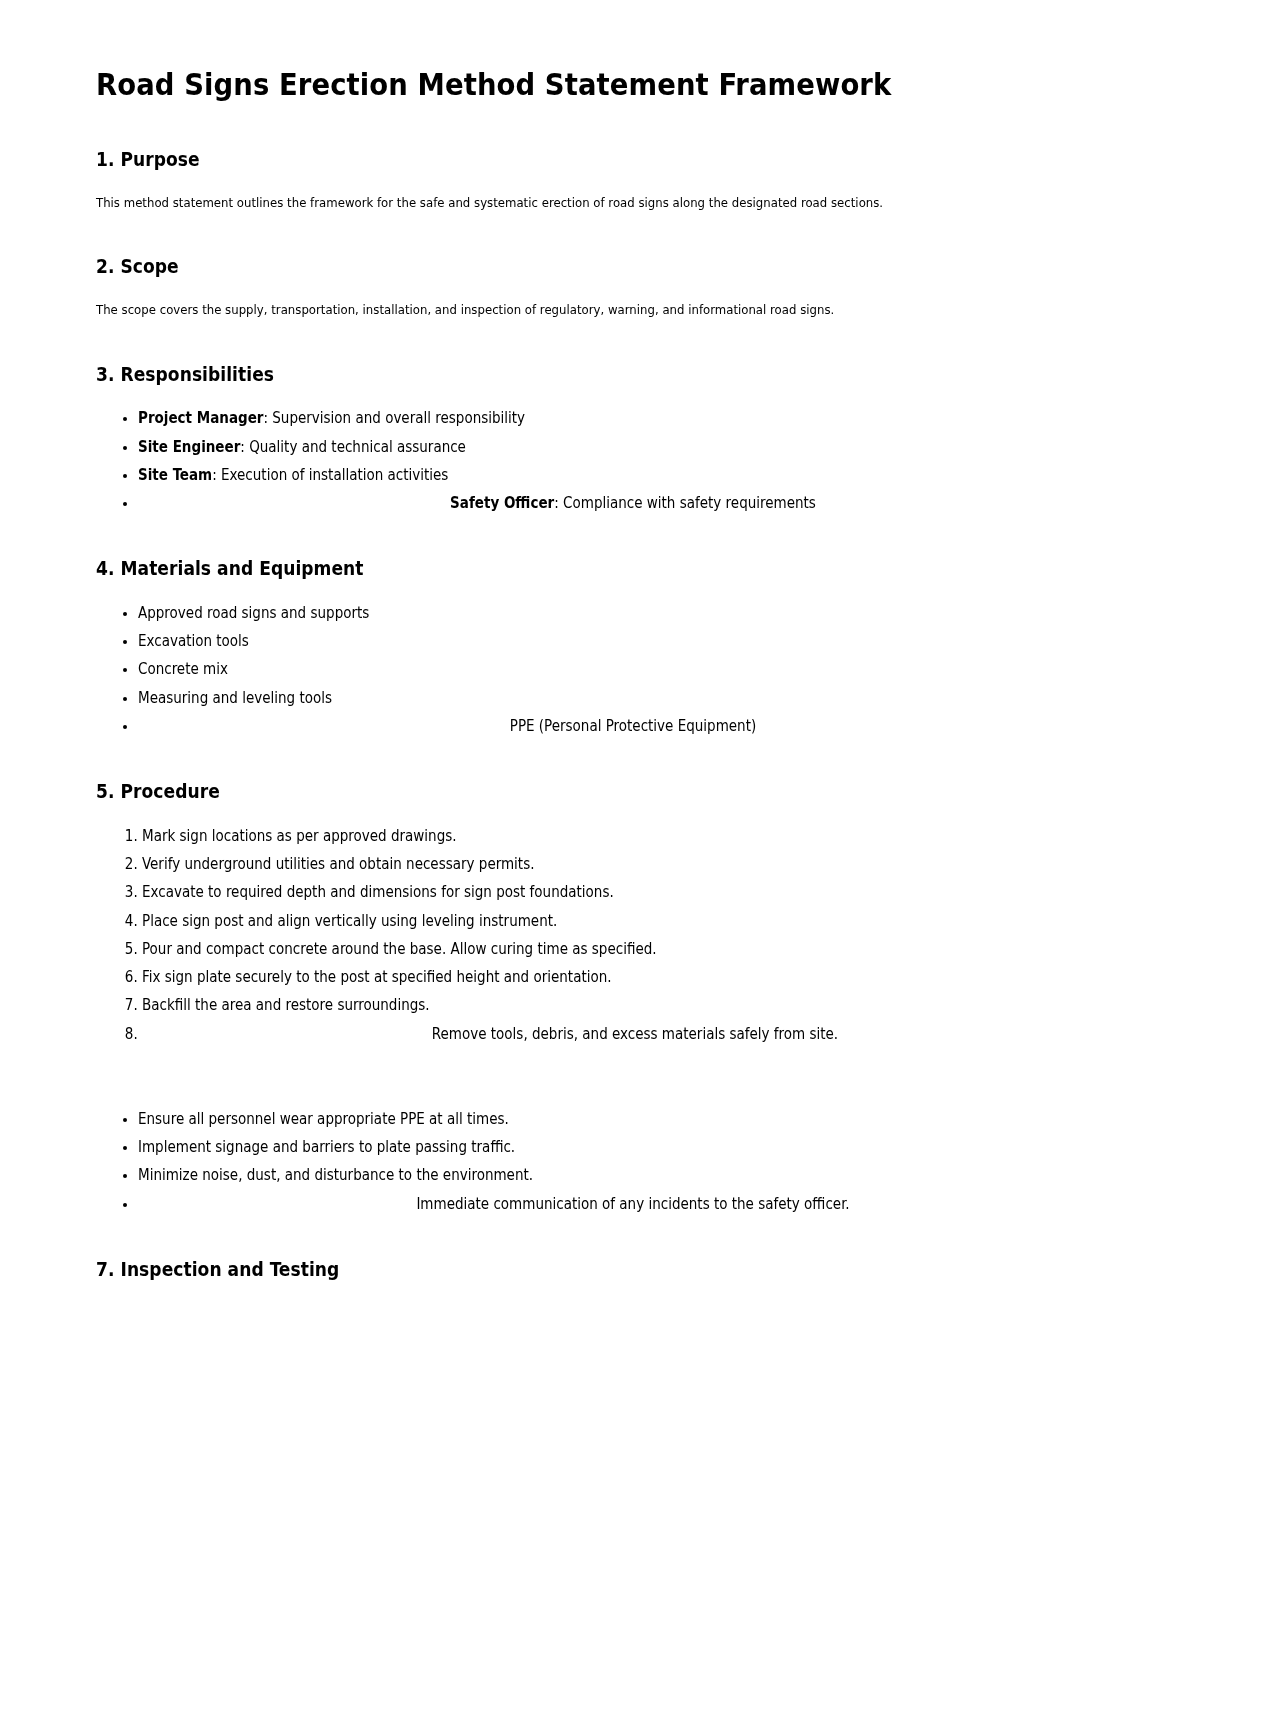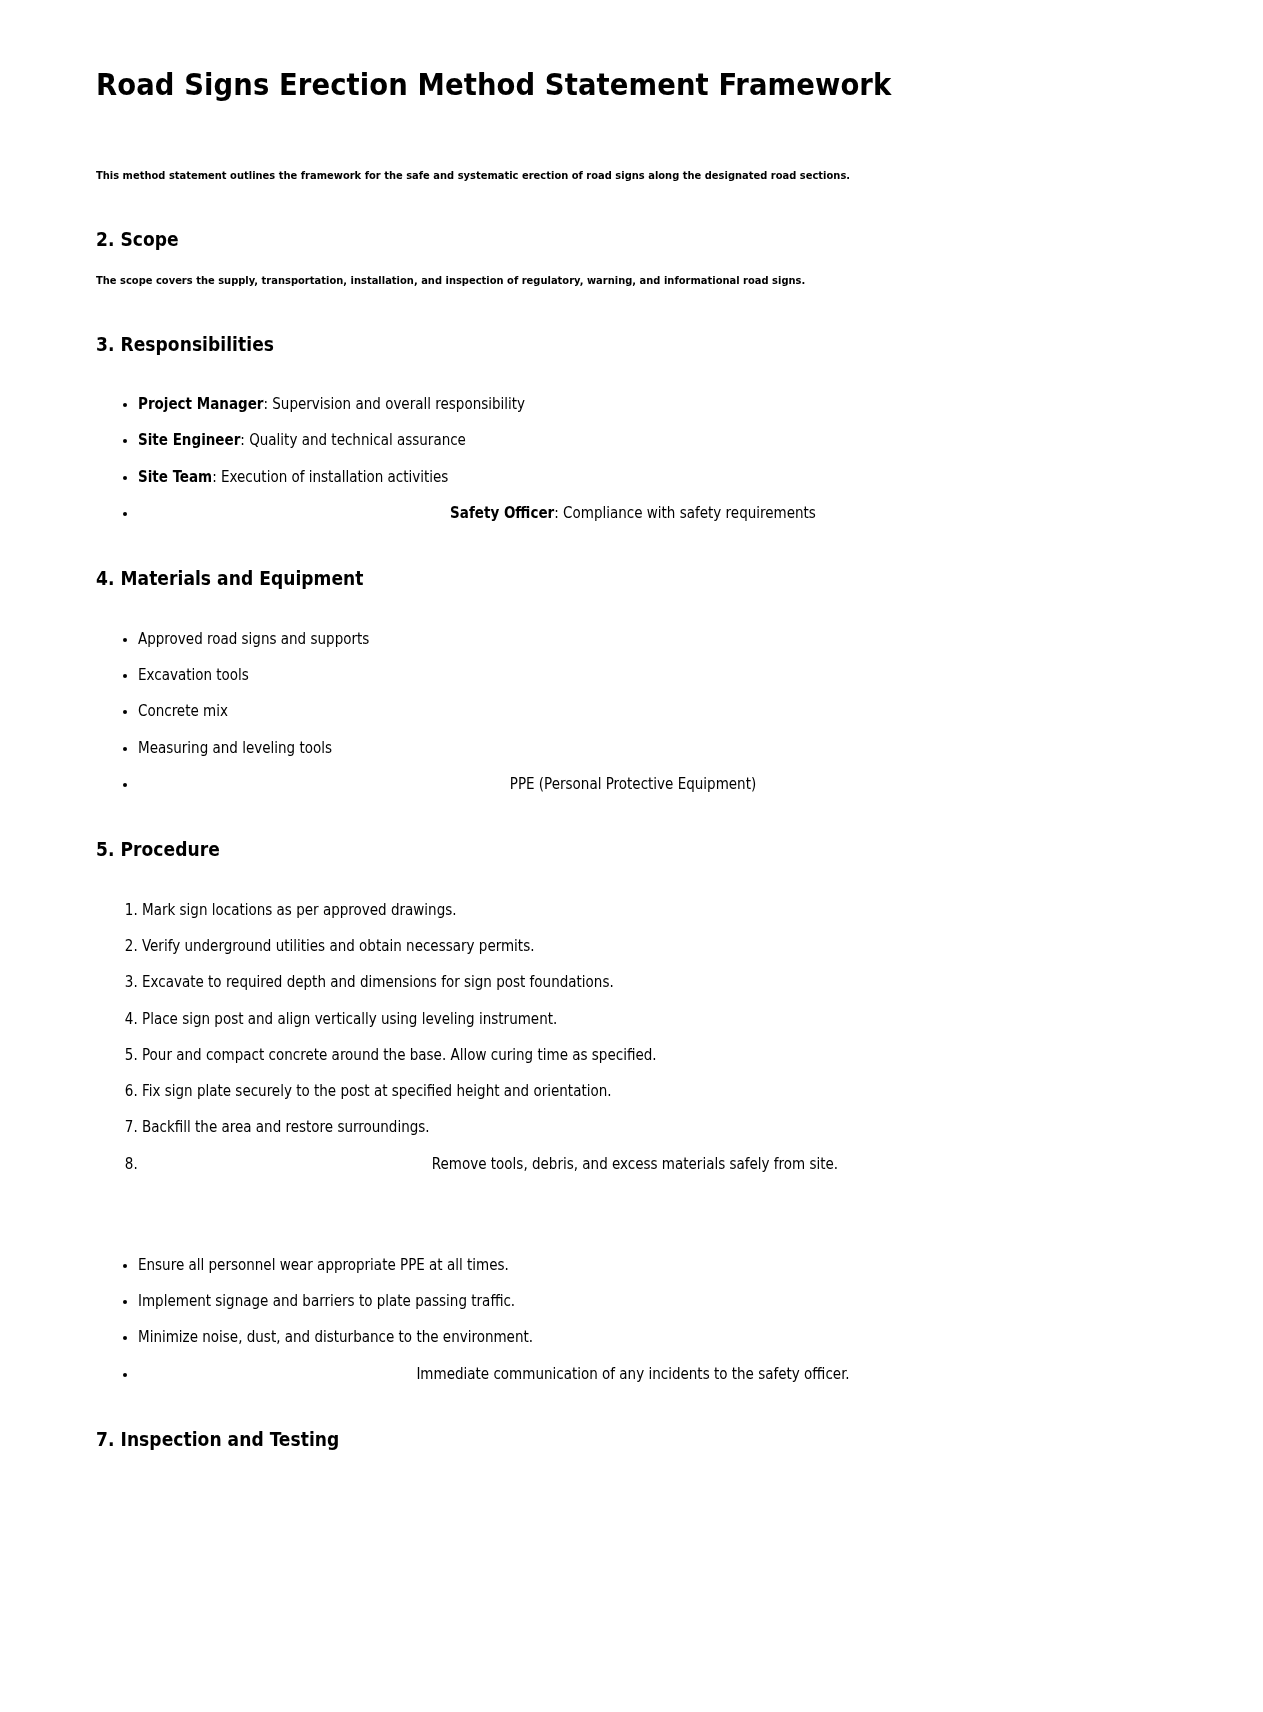--- a/index.html
+++ b/index.html
@@ -40,54 +40,54 @@
     margin: 0;
     padding: 0;
     line-height: 1.3;
     letter-spacing: 0.05px;
   }
   .sp-title-gap { height: 43px; }
   .sp-head-gap  { height: 22px; }
   .sp-sec-gap   { height: 43px; }
 
   p.body-text {
-    font-size: 11px;
+    font-size: 13px;
     line-height: 1.35;
     margin: 0;
     padding: 0;
     letter-spacing: 0.02px;
-    font-weight: bold;
   }
   ul.doc-list, ol.doc-list {
     font-size: 15px;
     line-height: 1.35;
     margin: 0;
     padding: 0 0 0 42px;
   }
   ul.doc-list { list-style-type: disc; }
   ol.doc-list { list-style-type: decimal; padding-left: 46px; }
   ul.doc-list li, ol.doc-list li {
-    margin: 16px 0 8px 0;
+    margin: 0 0 8px 0;
     padding: 0;
   }
   ul.doc-list li::marker { font-size: 13px; }
   ol.doc-list li::marker { font-size: 15px; }
   ul.doc-list li:last-child, ol.doc-list li:last-child { margin-bottom: 0; text-align: center; }
   .li-strong { font-weight: bold; }
 </style>
 </head>
 <body>
 
 <div class="page">
 
   <h1 class="doc-title">Road Signs Erection Method Statement Framework</h1>
 
   <div class="sp-title-gap"></div>
 
   <div class="section">
+    <h2 class="section-heading">1. Purpose</h2>
     <div class="sp-head-gap"></div>
     <p class="body-text">This method statement outlines the framework for the safe and systematic erection of road signs along the designated road sections.</p>
   </div>
 
   <div class="sp-sec-gap"></div>
 
   <div class="section">
     <h2 class="section-heading">2. Scope</h2>
     <div class="sp-head-gap"></div>
     <p class="body-text">The scope covers the supply, transportation, installation, and inspection of regulatory, warning, and informational road signs.</p>

